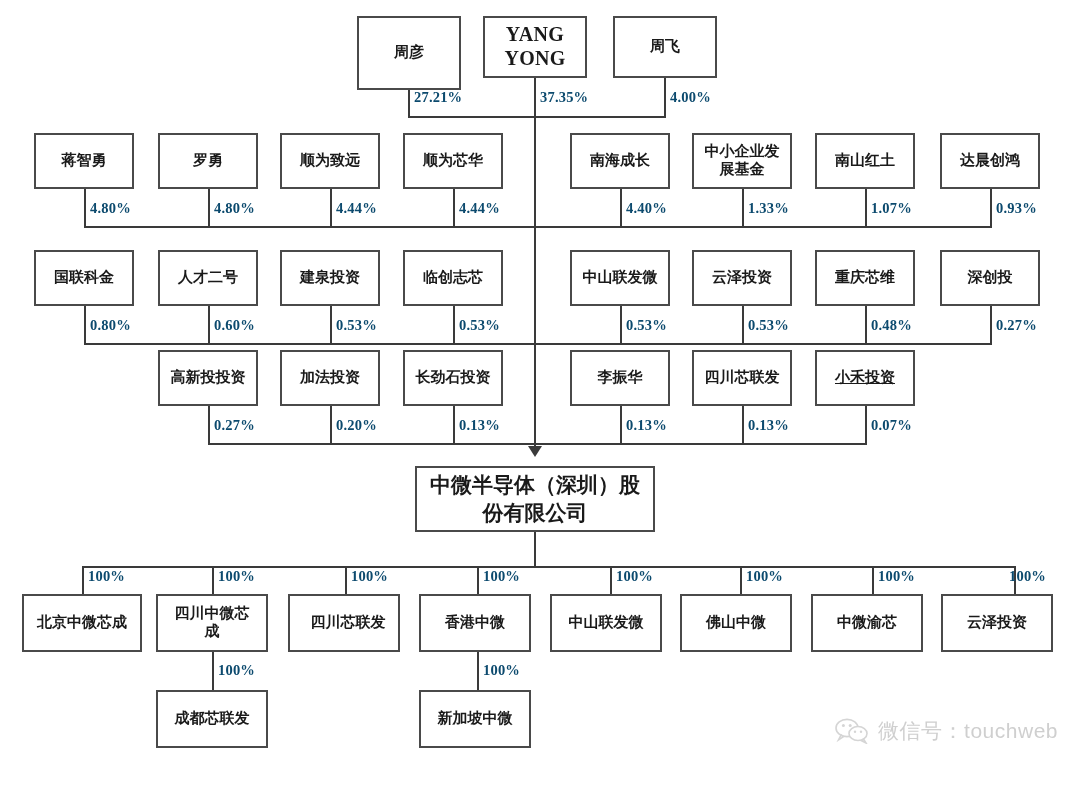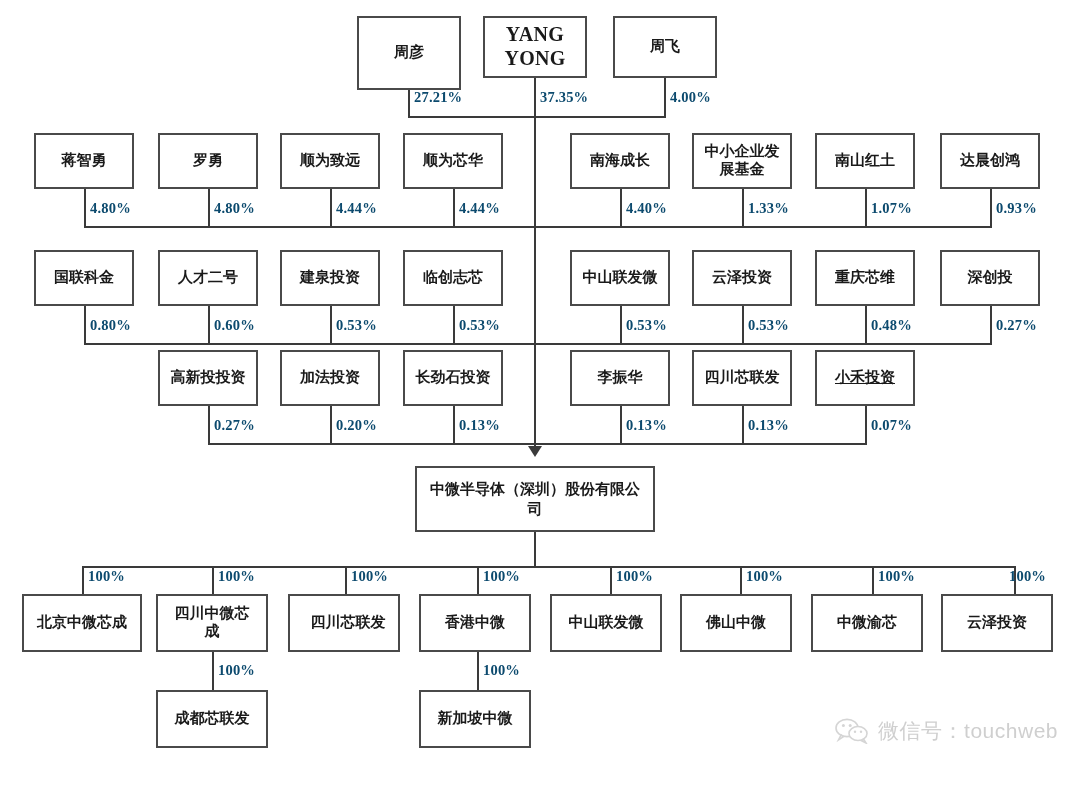--- a/index.html
+++ b/index.html
@@ -23,21 +23,21 @@
     justify-content:center;
     text-align:center;
     font-weight:700;
     font-size:15px;
     line-height:1.18;
     color:#1a1a1a;
     padding:2px 4px;
     z-index:3;
   }
   .node.en{font-size:20px;letter-spacing:.3px;}
-  .node.company{font-size:15px;font-weight:700;line-height:1.35;padding:4px 10px;}
+  .node.company{font-size:21px;font-weight:700;line-height:1.35;padding:4px 10px;}
 
   
   .ln{position:absolute;background:#3a3a3a;z-index:1;}
   .h{height:2px;}
   .v{width:2px;}
 
   
   .pct{
     position:absolute;
     font-size:14.5px;

